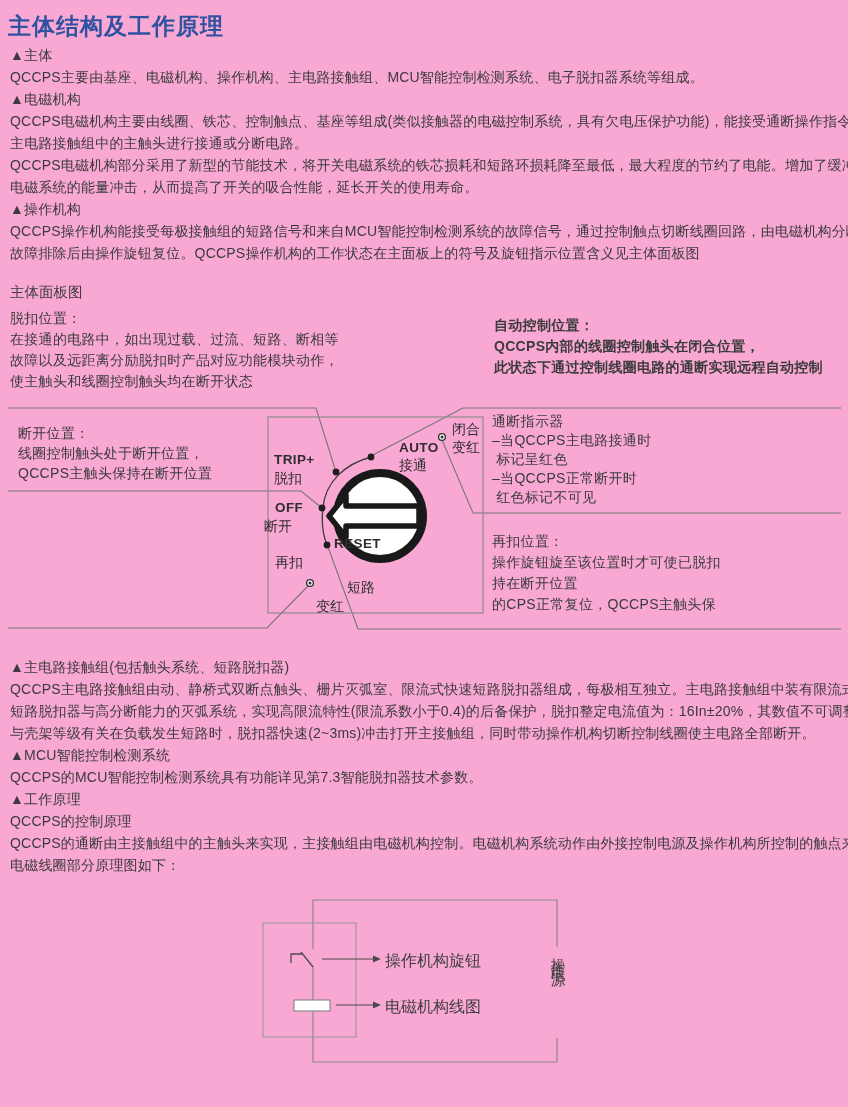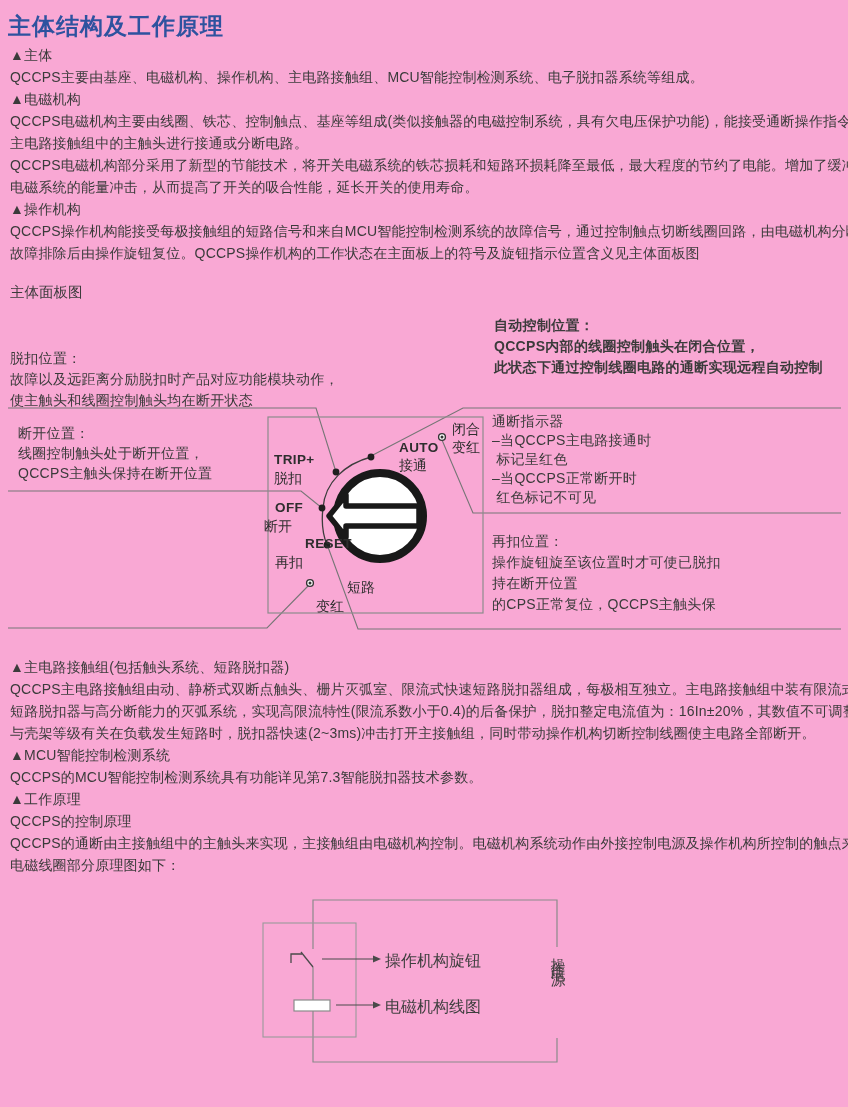--- a/index.html
+++ b/index.html
@@ -35,22 +35,23 @@
     <div class="tline">主电路接触组中的主触头进行接通或分断电路。</div>
     <div class="tline">QCCPS电磁机构部分采用了新型的节能技术，将开关电磁系统的铁芯损耗和短路环损耗降至最低，最大程度的节约了电能。增加了缓冲装置以减少</div>
     <div class="tline">电磁系统的能量冲击，从而提高了开关的吸合性能，延长开关的使用寿命。</div>
     <div class="tline">▲操作机构</div>
     <div class="tline">QCCPS操作机构能接受每极接触组的短路信号和来自MCU智能控制检测系统的故障信号，通过控制触点切断线圈回路，由电磁机构分断主电路。</div>
     <div class="tline">故障排除后由操作旋钮复位。QCCPS操作机构的工作状态在主面板上的符号及旋钮指示位置含义见主体面板图</div>
   </div>
 
   <div class="abs caption" style="left:10px;top:282px;">主体面板图</div>
 
-  <div class="abs pf-block lh21" style="left:10px;top:308px;margin-top:40px;">
+  <div class="abs pf-block lh21" style="left:10px;top:308px;">
     <div>脱扣位置：</div>
+    <div>在接通的电路中，如出现过载、过流、短路、断相等</div>
     <div>故障以及远距离分励脱扣时产品对应功能模块动作，</div>
     <div>使主触头和线圈控制触头均在断开状态</div>
   </div>
 
   <div class="abs pf-block lh21" style="left:494px;top:315px;font-weight:bold;">
     <div>自动控制位置：</div>
     <div>QCCPS内部的线圈控制触头在闭合位置，</div>
     <div>此状态下通过控制线圈电路的通断实现远程自动控制</div>
   </div>
 
@@ -106,21 +107,21 @@
     </g>
 
     <circle cx="380" cy="516" r="43" fill="#ffffff" stroke="#191919" stroke-width="8"></circle>
     <path d="M329,516 L346,495 L346,506 L419,506 L419,526 L346,526 L346,537 Z" fill="#ffffff" stroke="#191919" stroke-width="5.5" stroke-linejoin="round"></path>
   </svg>
 
   <div class="abs knob-en" style="left:274px;top:452px;">TRIP+</div>
   <div class="abs knob-cn" style="left:274px;top:470px;">脱扣</div>
   <div class="abs knob-en" style="left:275px;top:500px;">OFF</div>
   <div class="abs knob-cn" style="left:264px;top:518px;">断开</div>
-  <div class="abs knob-en" style="left:261px;top:536px;padding-left:44px;">RESET</div>
+  <div class="abs knob-en" style="left:290px;top:536px;padding-left:44px;">RESET</div>
   <div class="abs knob-cn" style="left:275px;top:554px;">再扣</div>
   <div class="abs knob-en" style="left:399px;top:440px;">AUTO</div>
   <div class="abs knob-cn" style="left:399px;top:457px;">接通</div>
   <div class="abs knob-cn" style="left:452px;top:421px;">闭合</div>
   <div class="abs knob-cn" style="left:452px;top:439px;">变红</div>
   <div class="abs knob-cn" style="left:316px;top:579px;margin-left:31px;">短路</div>
   <div class="abs knob-cn" style="left:316px;top:598px;">变红</div>
 
   <div class="abs" style="left:10px;top:656px;">
     <div class="tline">▲主电路接触组(包括触头系统、短路脱扣器)</div>

